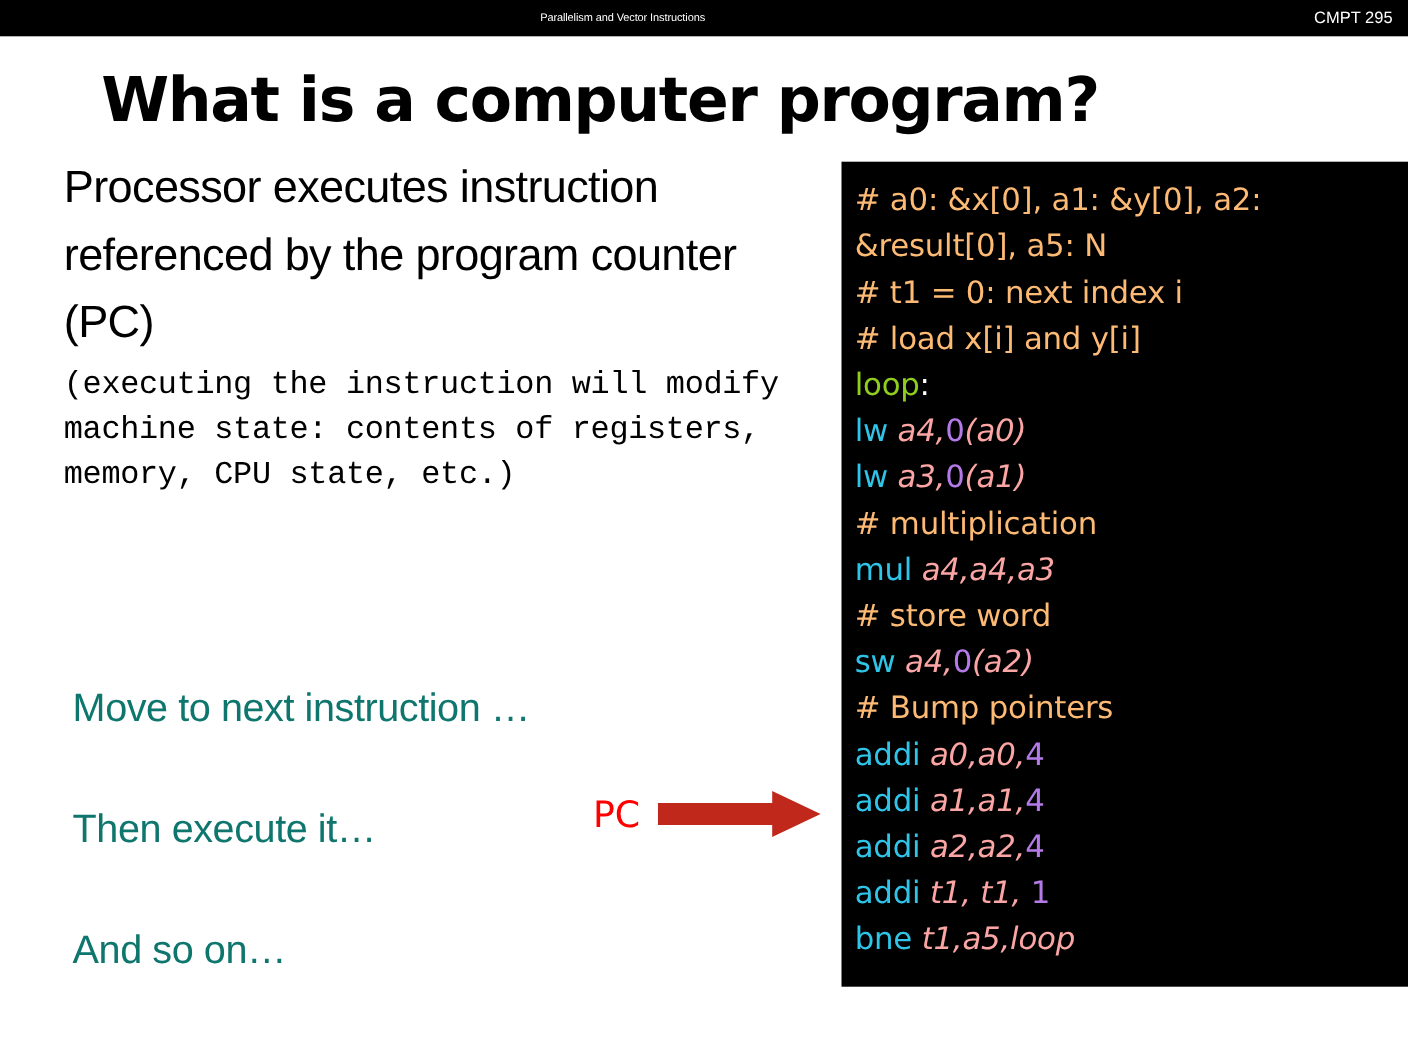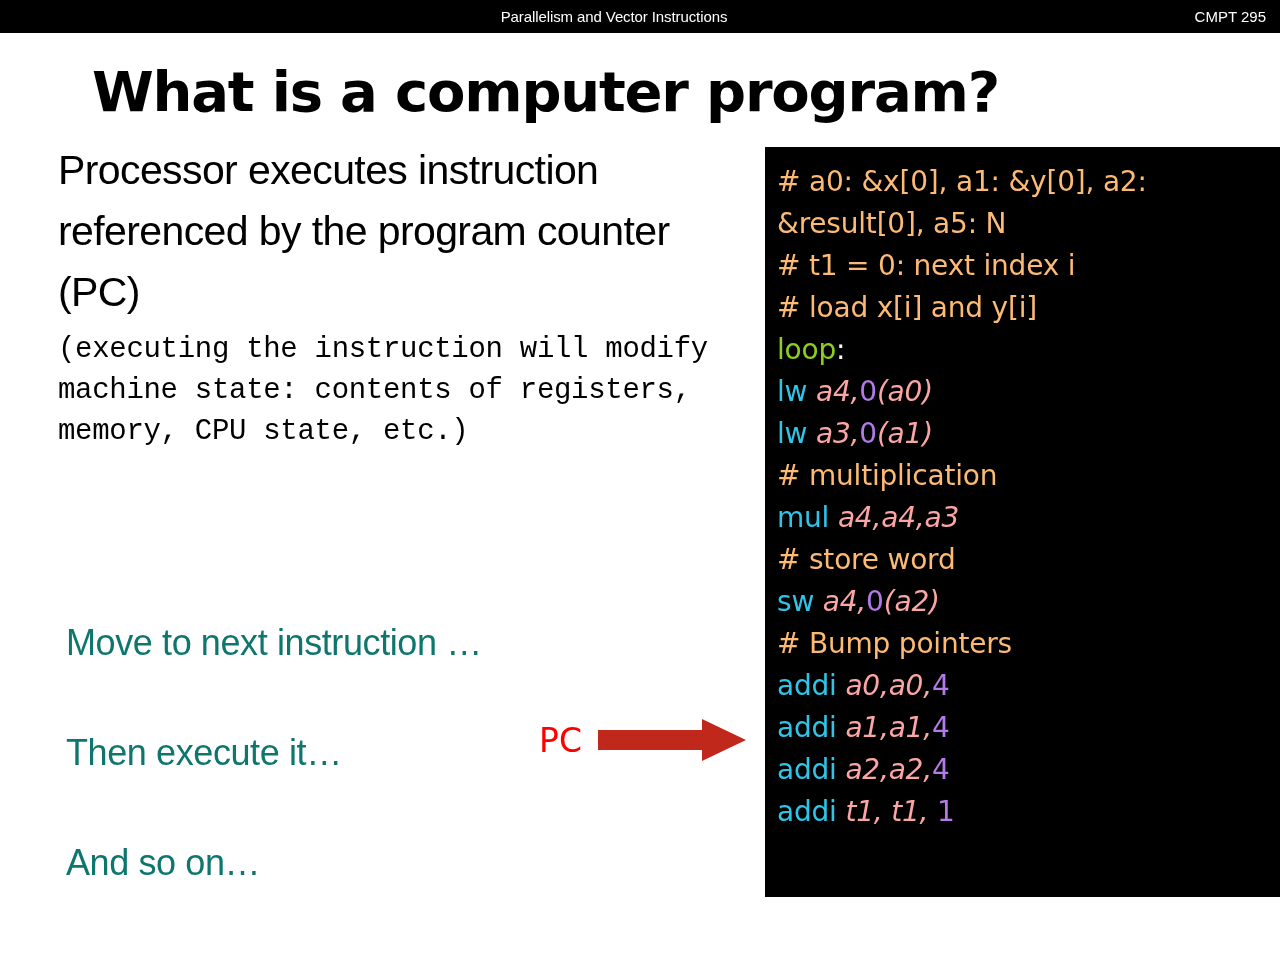--- a/index.html
+++ b/index.html
@@ -24,25 +24,24 @@
     height: 33px;
     background: #000000;
   }
   .header-course {
     position: absolute;
     left: 0; top: 0;
     width: 1132px;
     text-align: center;
     line-height: 33px;
     color: #ffffff;
-    font-size: 15px;
+    font-size: 10px;
     font-family: "Liberation Sans", sans-serif;
     letter-spacing: -0.1px;
     white-space: nowrap;
-    padding-left: 48px;
   }
   .header-code {
     position: absolute;
     right: 14px; top: 0;
     line-height: 33px;
     color: #ffffff;
     font-size: 15px;
     font-family: "Liberation Sans", sans-serif;
     white-space: nowrap;
   }
@@ -178,14 +177,15 @@
       <div class="code-line"><span class="tok-mnem">lw</span><span class="tok-reg"> a3,</span><span class="tok-num">0</span><span class="tok-reg">(a1)</span></div>
       <div class="code-line"><span class="tok-comment"># multiplication</span></div>
       <div class="code-line"><span class="tok-mnem">mul</span><span class="tok-reg"> a4,a4,a3</span></div>
       <div class="code-line"><span class="tok-comment"># store word</span></div>
       <div class="code-line"><span class="tok-mnem">sw</span><span class="tok-reg"> a4,</span><span class="tok-num">0</span><span class="tok-reg">(a2)</span></div>
       <div class="code-line"><span class="tok-comment"># Bump pointers</span></div>
       <div class="code-line"><span class="tok-mnem">addi</span><span class="tok-reg"> a0,a0,</span><span class="tok-num">4</span></div>
       <div class="code-line"><span class="tok-mnem">addi</span><span class="tok-reg"> a1,a1,</span><span class="tok-num">4</span></div>
       <div class="code-line"><span class="tok-mnem">addi</span><span class="tok-reg"> a2,a2,</span><span class="tok-num">4</span></div>
       <div class="code-line"><span class="tok-mnem">addi</span><span class="tok-reg"> t1, t1, </span><span class="tok-num">1</span></div>
+      <div class="code-line"><span class="tok-mnem">bne</span><span class="tok-reg"> t1,a5,loop</span></div>
     </div>
 </div>
 
 </body></html>

